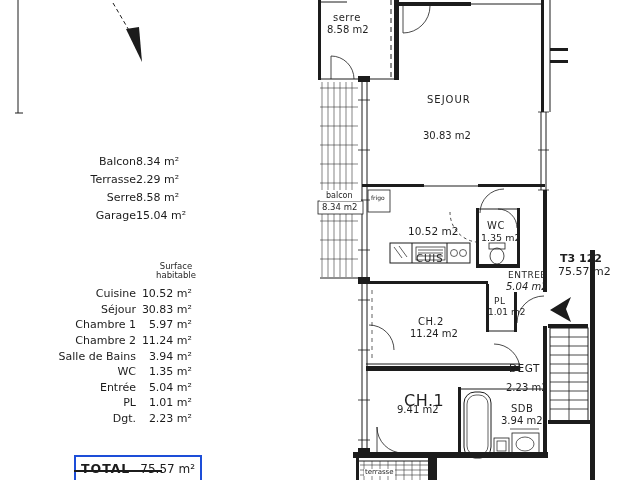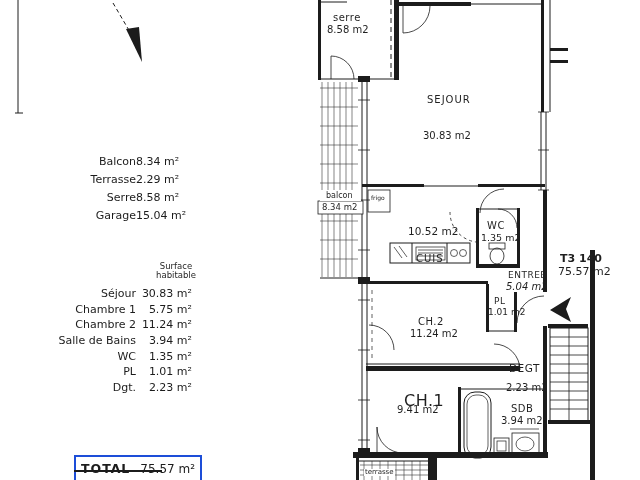--- a/index.html
+++ b/index.html
@@ -218,38 +218,46 @@
     </div>
   </div>
 
   <div class="lbl" style="left:148px;top:262px;width:56px;text-align:center;font-size:8.5px;">
     <div>Surface</div>
     <div>habitable</div>
   </div>
 
   <div style="position:absolute;left:0;top:286px;">
     <div class="hab-row">
+      <span class="rl">Cuisine</span>
+      <span class="rv">10.52 m²</span>
+    </div>
+    <div class="hab-row">
       <span class="rl">Séjour</span>
       <span class="rv">30.83 m²</span>
     </div>
     <div class="hab-row">
       <span class="rl">Chambre 1</span>
-      <span class="rv">5.75 m²</span>
+      <span class="rv">5.97 m²</span>
     </div>
     <div class="hab-row">
       <span class="rl">Chambre 2</span>
       <span class="rv">11.24 m²</span>
     </div>
     <div class="hab-row">
       <span class="rl">Salle de Bains</span>
       <span class="rv">3.94 m²</span>
     </div>
     <div class="hab-row">
       <span class="rl">WC</span>
       <span class="rv">1.35 m²</span>
+    </div>
+    <div class="hab-row">
+      <span class="rl">Entrée</span>
+      <span class="rv">5.04 m²</span>
     </div>
     <div class="hab-row">
       <span class="rl">PL</span>
       <span class="rv">1.01 m²</span>
     </div>
     <div class="hab-row">
       <span class="rl">Dgt.</span>
       <span class="rv">2.23 m²</span>
     </div>
   </div>
@@ -273,21 +281,21 @@
 
   <div class="lbl roomname" style="left:416px;top:214px;font-size:10px;letter-spacing:1px;margin-top:40px;">CUIS</div>
   <div class="lbl" style="left:408px;top:226px;font-size:10.5px;">10.52 m2</div>
 
   <div class="lbl roomname" style="left:487px;top:221px;font-size:10px;">WC</div>
   <div class="lbl" style="left:481px;top:233px;font-size:9.5px;text-align:right;">1.35 m2</div>
 
   <div class="lbl roomname" style="left:508px;top:271px;font-size:9px;">ENTREE</div>
   <div class="lbl" style="left:506px;top:282px;font-size:10px;font-style:italic;">5.04 m2</div>
 
-  <div class="lbl" style="left:560px;top:253px;font-size:11px;font-weight:bold;">T3 140</div>
+  <div class="lbl" style="left:560px;top:253px;font-size:11px;font-weight:bold;">T3 122</div>
   <div class="lbl" style="left:558px;top:266px;font-size:11px;">75.57 m2</div>
 
   <div class="lbl roomname" style="left:494px;top:297px;font-size:9px;">PL</div>
   <div class="lbl" style="left:488px;top:308px;font-size:9px;">1.01 m2</div>
 
   <div class="lbl roomname" style="left:418px;top:317px;font-size:10px;">CH.2</div>
   <div class="lbl" style="left:410px;top:329px;font-size:10px;">11.24 m2</div>
 
   <div class="lbl roomname" style="left:509px;top:363px;font-size:10.5px;letter-spacing:0.5px;">DEGT</div>
   <div class="lbl" style="left:506px;top:383px;font-size:10px;">2.23 m2</div>

